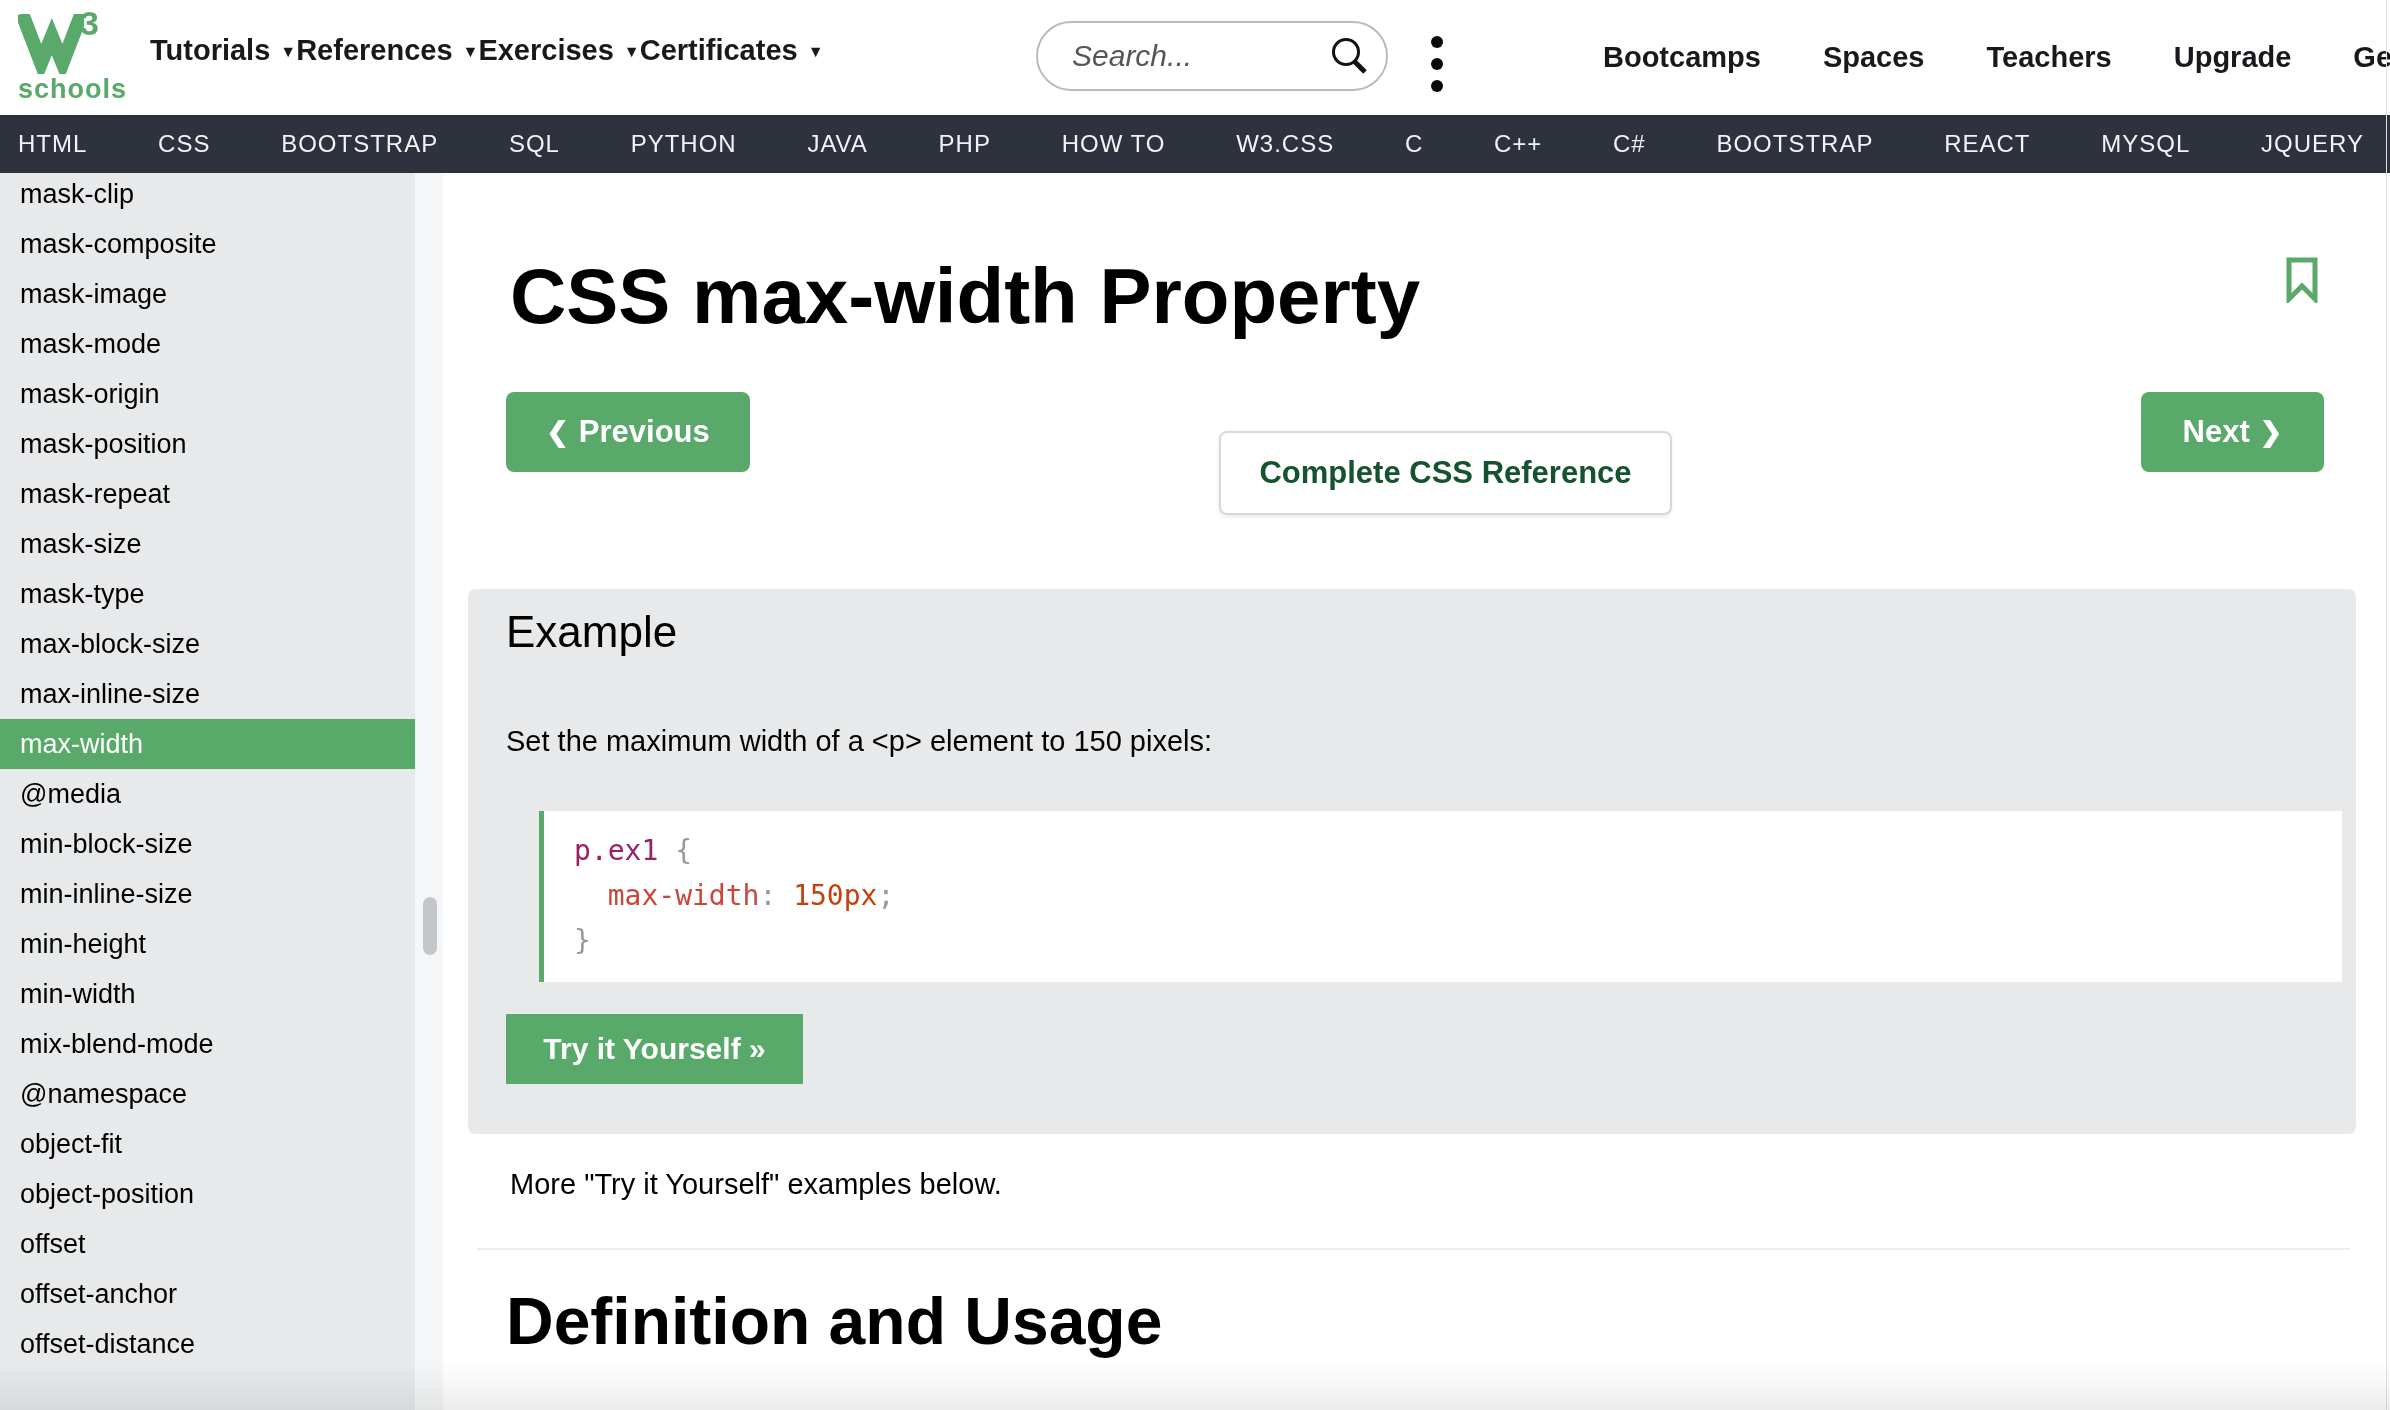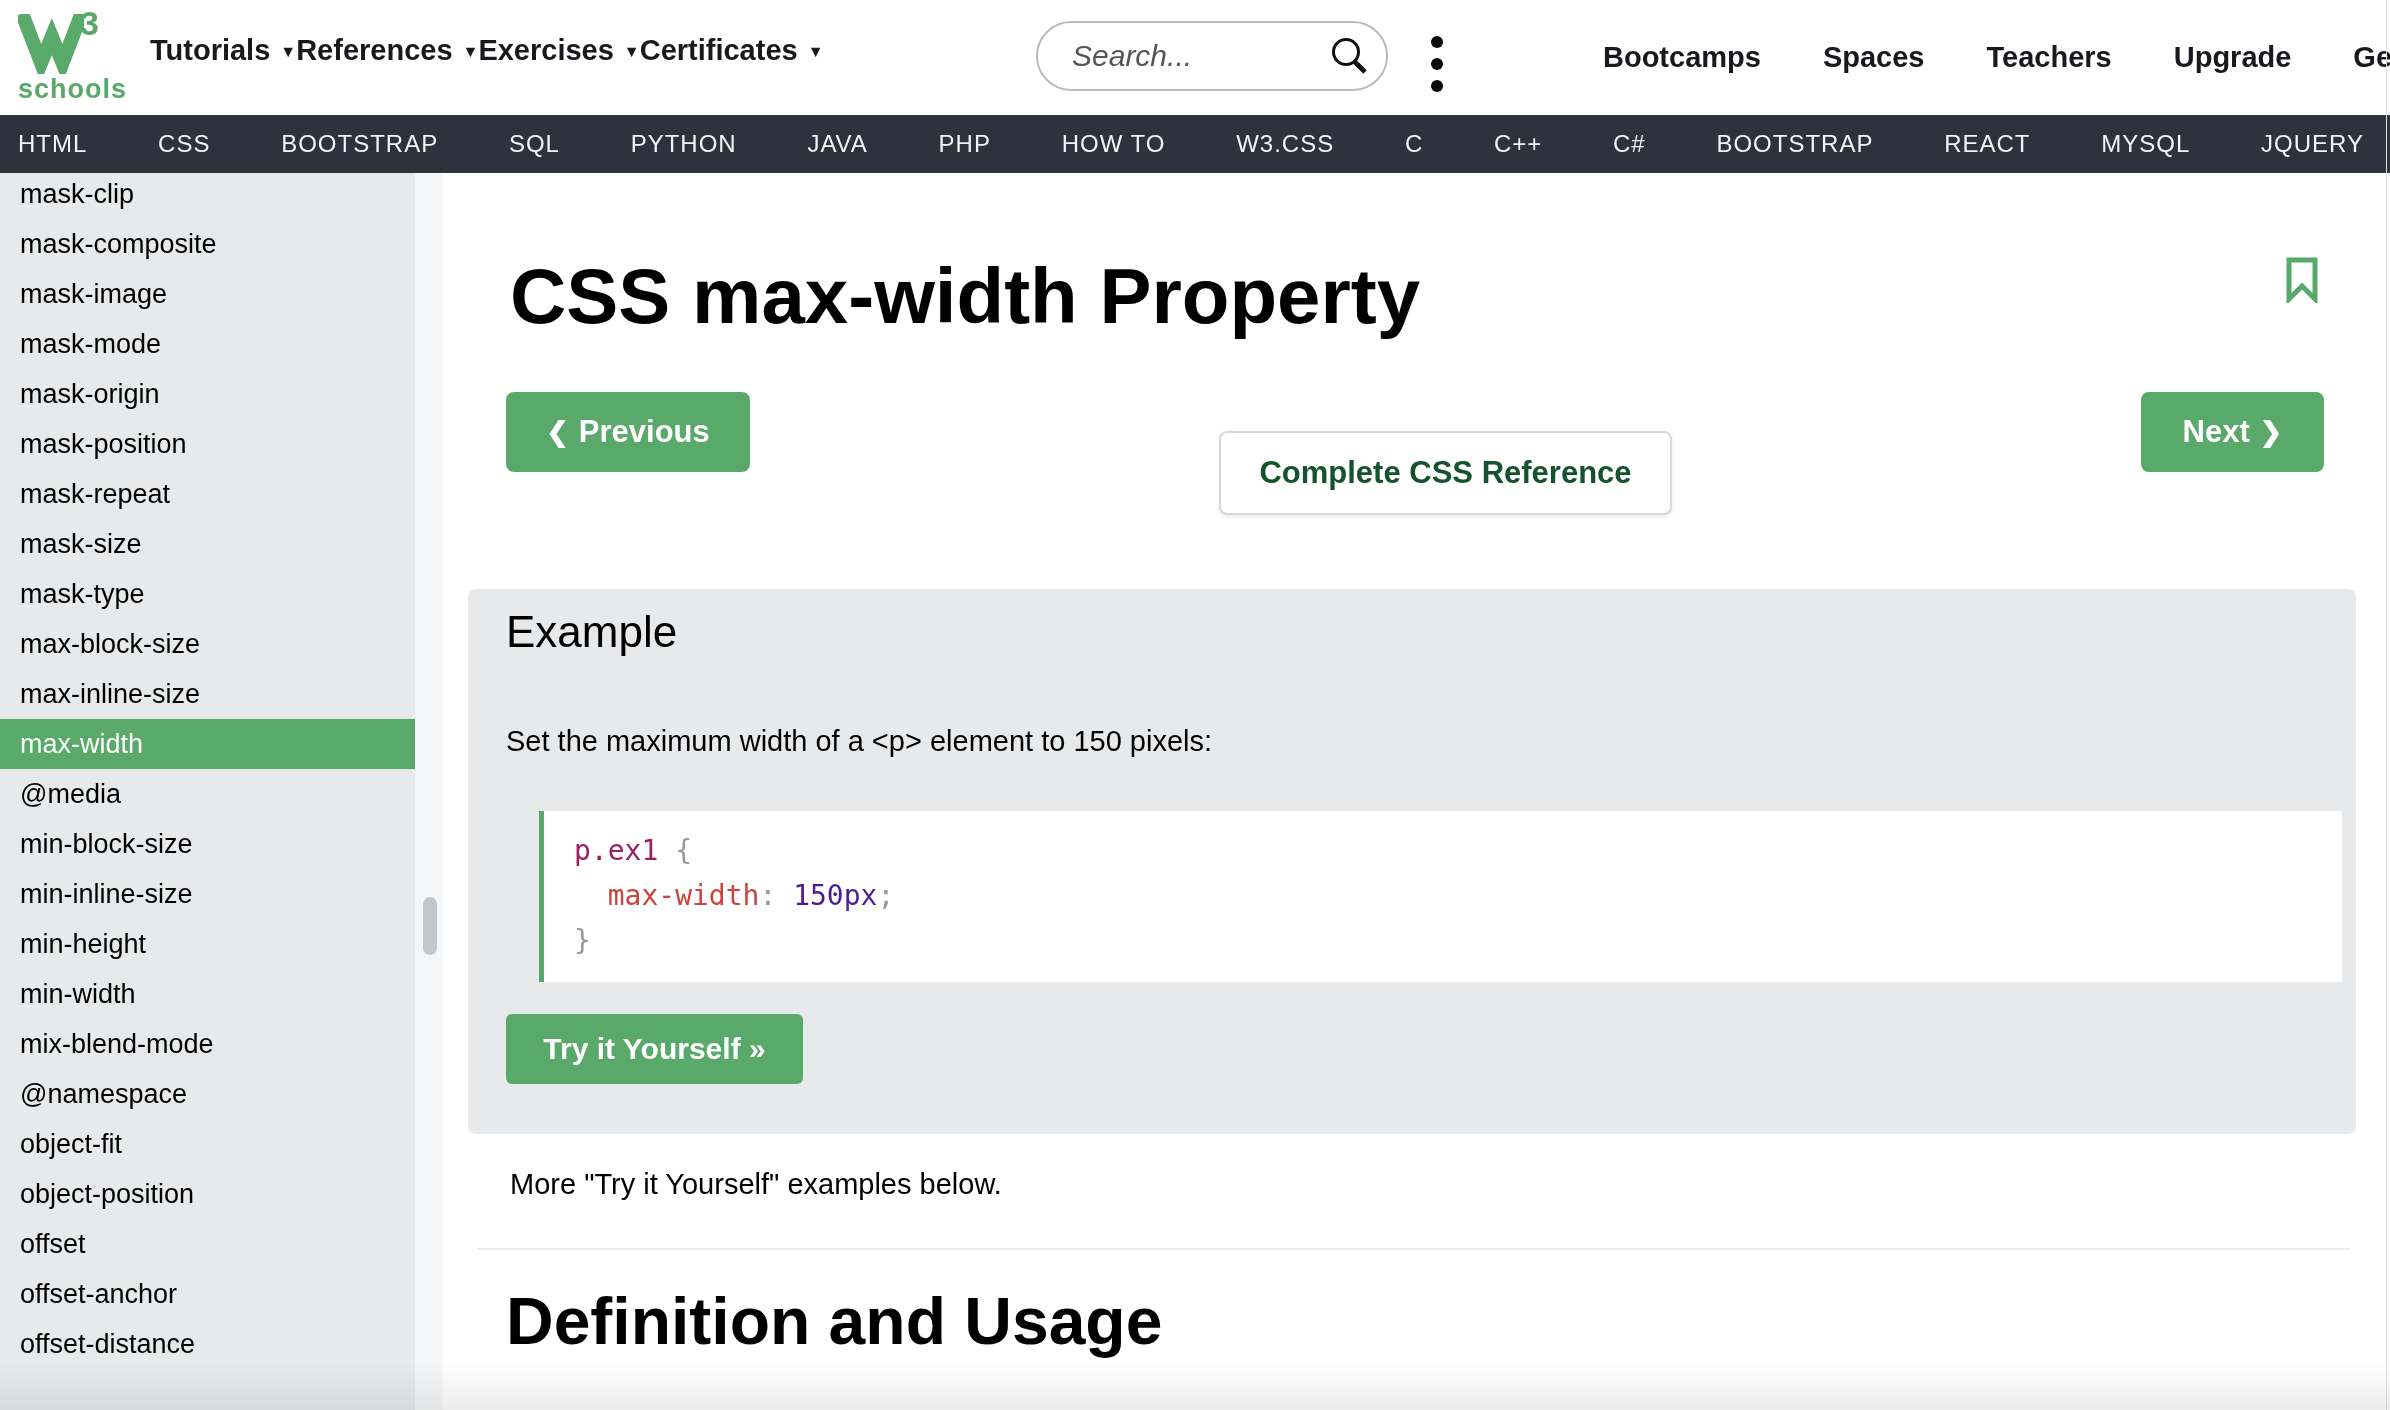--- a/index.html
+++ b/index.html
@@ -58,22 +58,22 @@
   .example-h{position:absolute;left:38px;top:18px;font-size:44px;font-weight:400;}
   .example-p{position:absolute;left:38px;top:136px;font-size:29px;}
   .code-block{position:absolute;left:71px;top:222px;width:1803px;height:171px;background:#fff;
               border-left:5px solid #59a96a;box-sizing:border-box;
               font-family:"DejaVu Sans Mono","Liberation Mono",monospace;font-size:28px;
               padding:17px 0 0 30px;}
   .code-line{height:45px;line-height:45px;white-space:pre;}
   .tok-sel{color:#9b2063;}
   .tok-punct{color:#999999;}
   .tok-prop{color:#c9463d;}
-  .tok-val{color:#4c1d95;}
-  .btn-try{left:38px;top:425px;width:297px;height:70px;border-radius:6px;font-size:30px;}
+  .tok-val{color:#c2410c;}
+  .btn-try{left:38px;top:425px;width:297px;height:70px;border-radius:1px;font-size:30px;}
 
   .more-text{position:absolute;left:67px;top:995px;font-size:29px;}
   .content hr{position:absolute;left:34px;top:1075px;width:1873px;height:2px;background:#ececec;border:none;margin:0;}
   .section-h{position:absolute;left:63px;top:1110px;font-size:66px;font-weight:600;}
   .bottom-fade{position:absolute;left:0;bottom:0;width:2390px;height:48px;
                background:linear-gradient(to bottom,rgba(120,120,120,0),rgba(120,120,120,0.14));pointer-events:none;}
 </style>
 </head>
 <body>
 

